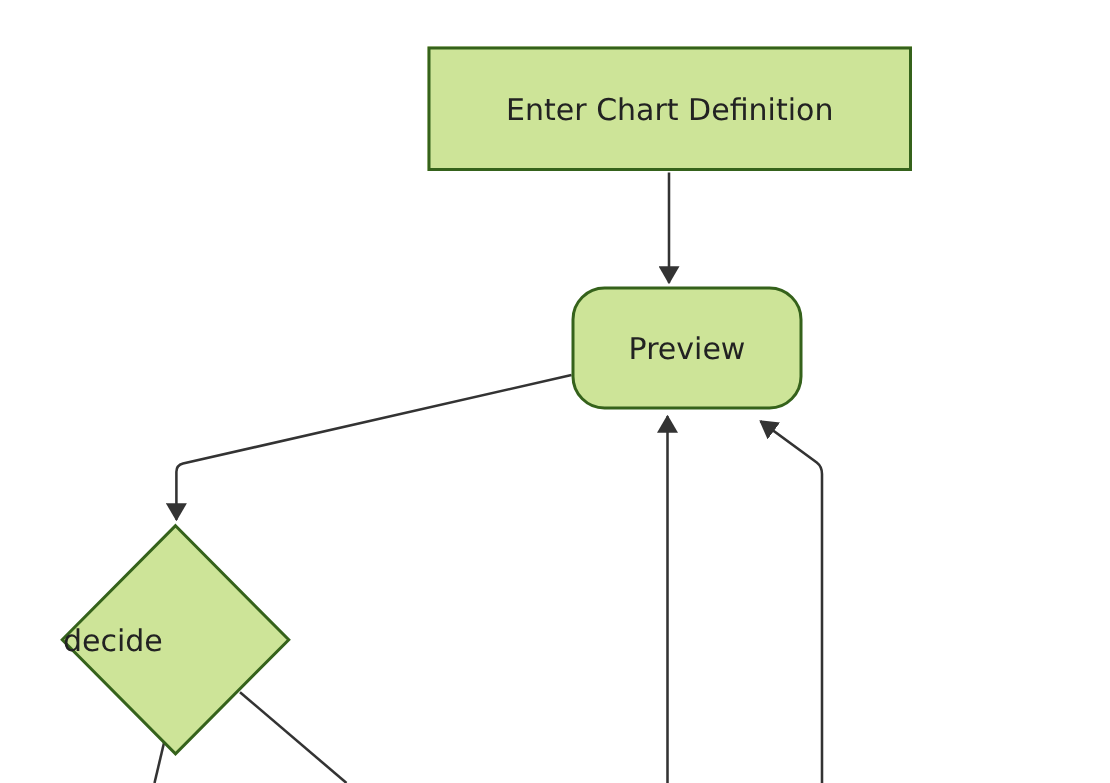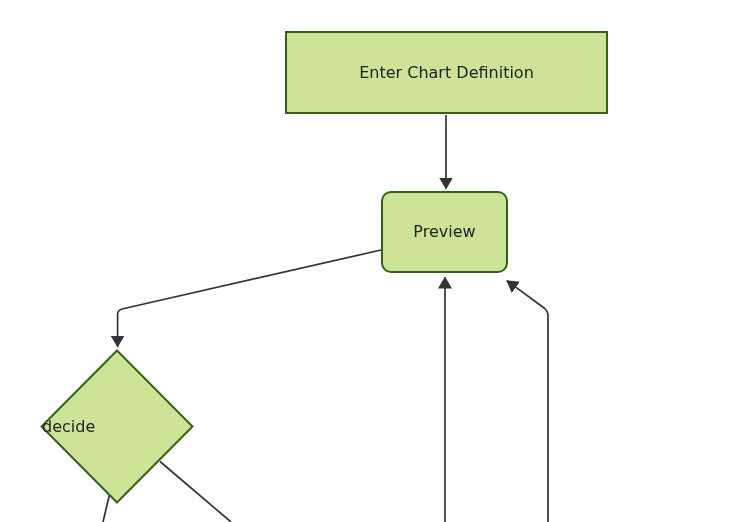--- a/index.html
+++ b/index.html
@@ -39,39 +39,39 @@
   .node {
     position: absolute;
     box-sizing: border-box;
     background: var(--node_fill, #cde498);
     border: 2px solid var(--node_border, #35621b);
     display: flex;
     align-items: center;
     justify-content: center;
   }
   .node-label {
-    font-size: 16px;
+    font-size: 20px;
     line-height: 1.2;
     color: var(--label_text, #222222);
     white-space: nowrap;
     text-align: center;
   }
   #node-enter-chart-definition {
     left: 285px;
     top: 31px;
     width: 323px;
     height: 83px;
     border-radius: 0;
   }
   #node-preview {
     left: 381px;
     top: 191px;
-    width: 127px;
+    width: 154px;
     height: 82px;
-    border-radius: 10px;
+    border-radius: 22px;
   }
   #label-decide {
     position: absolute;
     left: 42px;
     top: 411px;
     width: 150px;
     height: 31px;
     display: flex;
     align-items: center;
     justify-content: flex-start;

